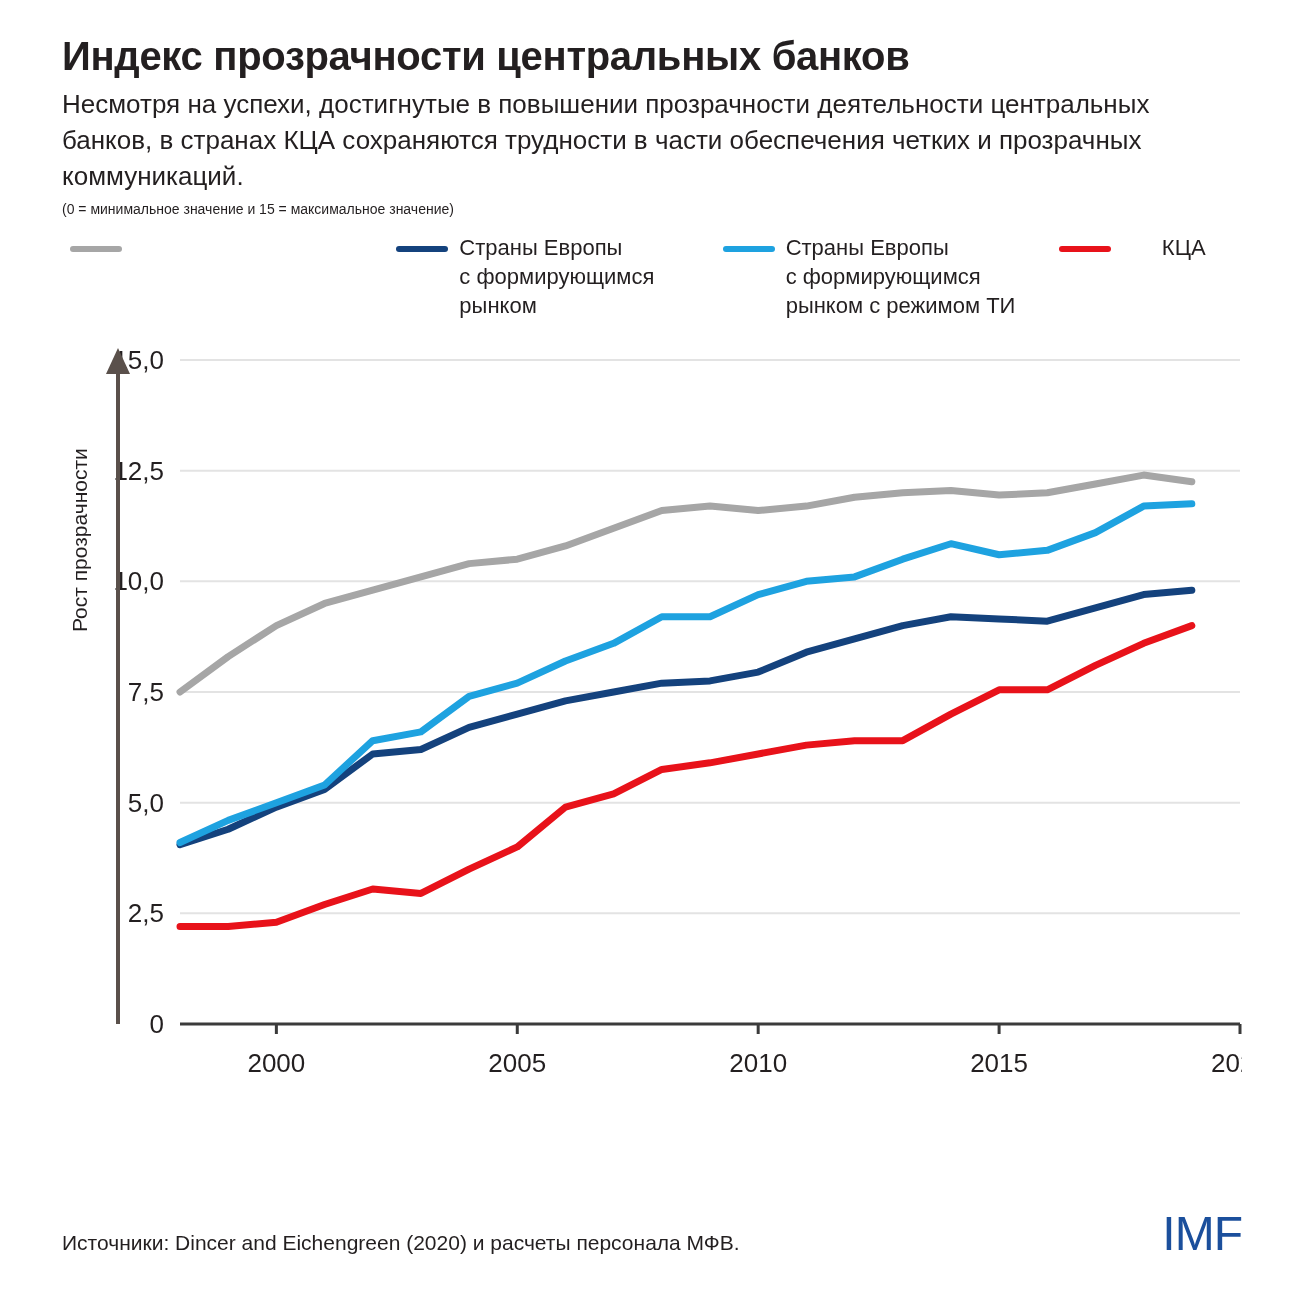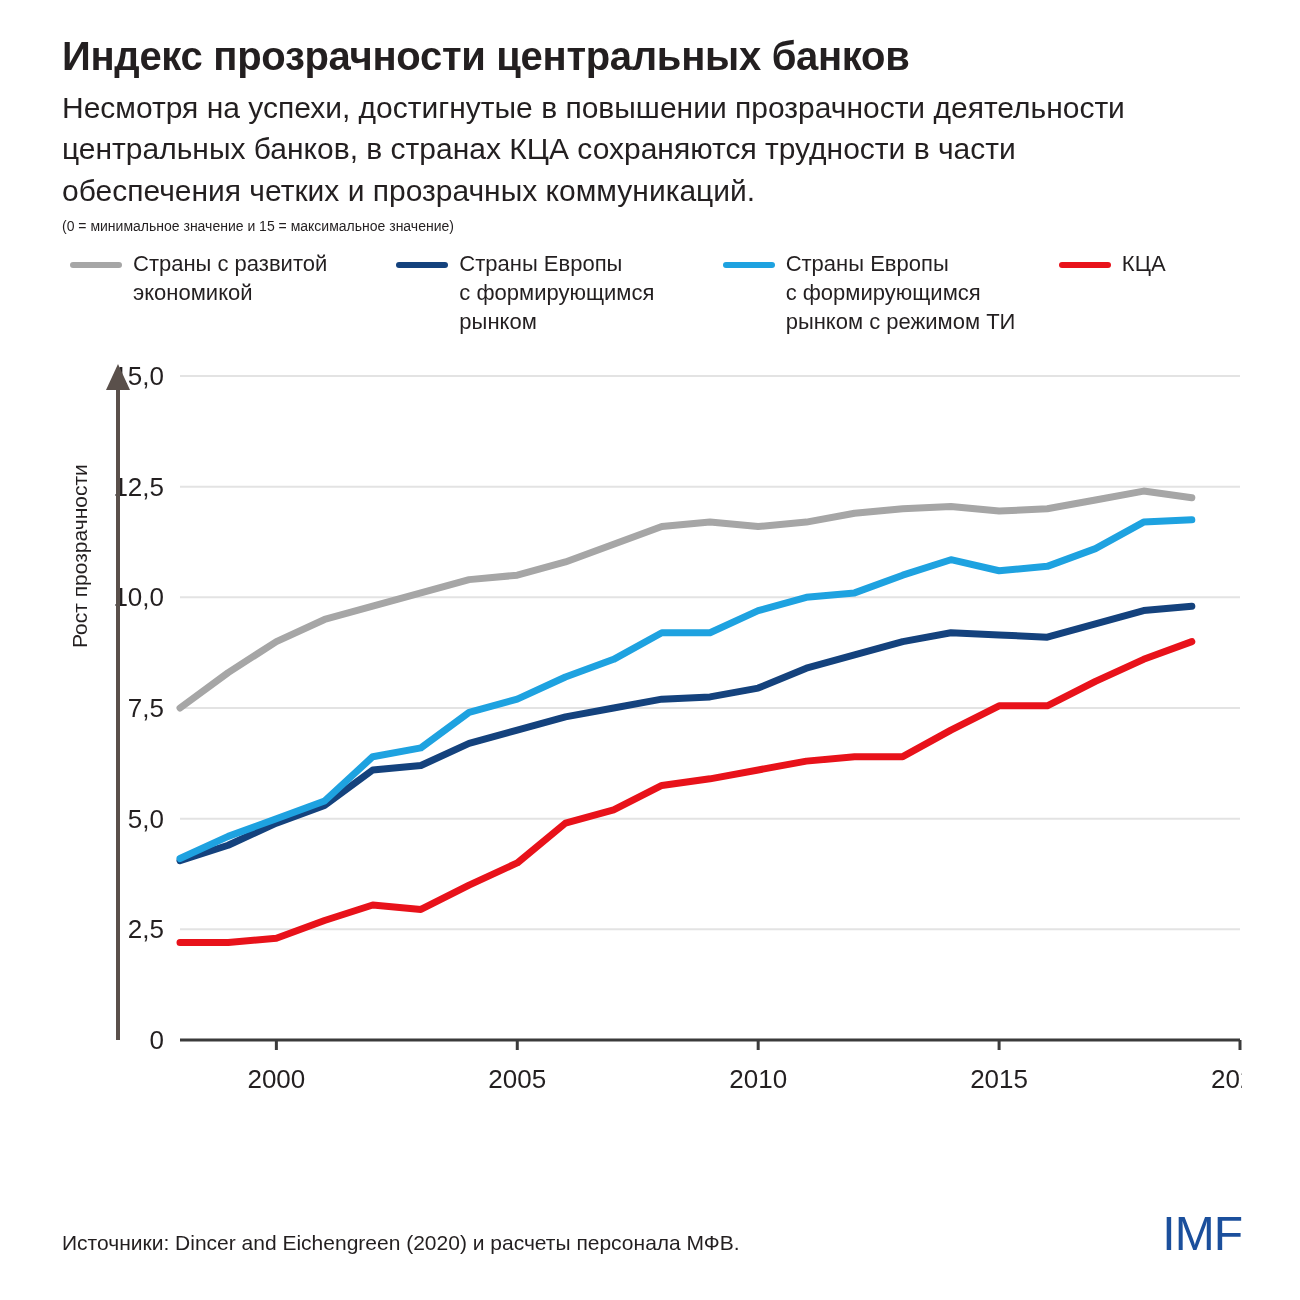--- a/index.html
+++ b/index.html
@@ -24,21 +24,21 @@
     padding: 34px 63px 0 62px;
   }
   .title {
     font-size: 40px;
     font-weight: bold;
     letter-spacing: -0.3px;
     line-height: 1.12;
     margin: 0 0 8px 0;
   }
   .subtitle {
-    font-size: 30px;
+    font-size: 26px;
     font-weight: normal;
     line-height: 1.38;
     margin: 0 0 6px 0;
     max-width: 1110px;
   }
   .scale-note {
     font-size: 14px;
     line-height: 1.3;
     margin: 0 0 14px 0;
   }
@@ -65,21 +65,21 @@
   }
   .legend-item .lbl {
     font-size: 22px;
     line-height: 1.32;
     white-space: pre-line;
     max-width: 240px;
   }
   .li-0 { width: 300px; }
   .li-1 { width: 300px; }
   .li-2 { width: 310px; }
-  .li-3 { width: 150px; }
+  .li-3 { width: 150px; gap: 40px; }
 
   
   .chart-wrap {
     position: relative;
     width: 1180px;
     height: 760px;
     margin-left: 0;
   }
   .chart-svg { display: block; }
 
@@ -121,22 +121,20 @@
 
 <div class="page">
 
   <h1 class="title">Индекс прозрачности центральных банков</h1>
   <p class="subtitle">Несмотря на успехи, достигнутые в повышении прозрачности деятельности центральных банков, в странах КЦА сохраняются трудности в части обеспечения четких и прозрачных коммуникаций.</p>
   <p class="scale-note">(0 = минимальное значение и 15 = максимальное значение)</p>
 
   <div class="legend">
     <div class="legend-item li-0">
       <span class="swatch" style="background:#a6a6a6"></span>
-      <span class="lbl">Страны с развитой
-экономикой</span>
     </div>
     <div class="legend-item li-1">
       <span class="swatch" style="background:#14427d"></span>
       <span class="lbl">Страны Европы
 с формирующимся
 рынком</span>
     </div>
     <div class="legend-item li-2">
       <span class="swatch" style="background:#1ea2e0"></span>
       <span class="lbl">Страны Европы

